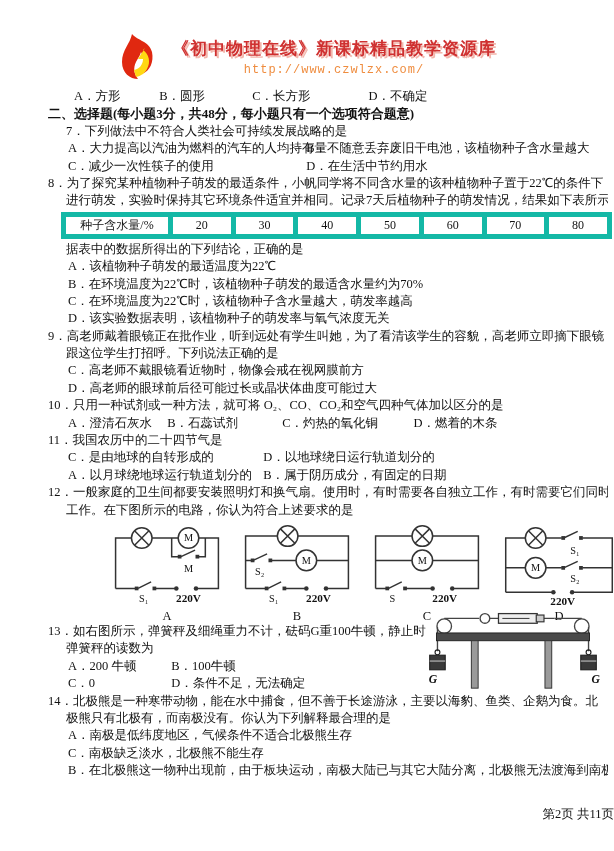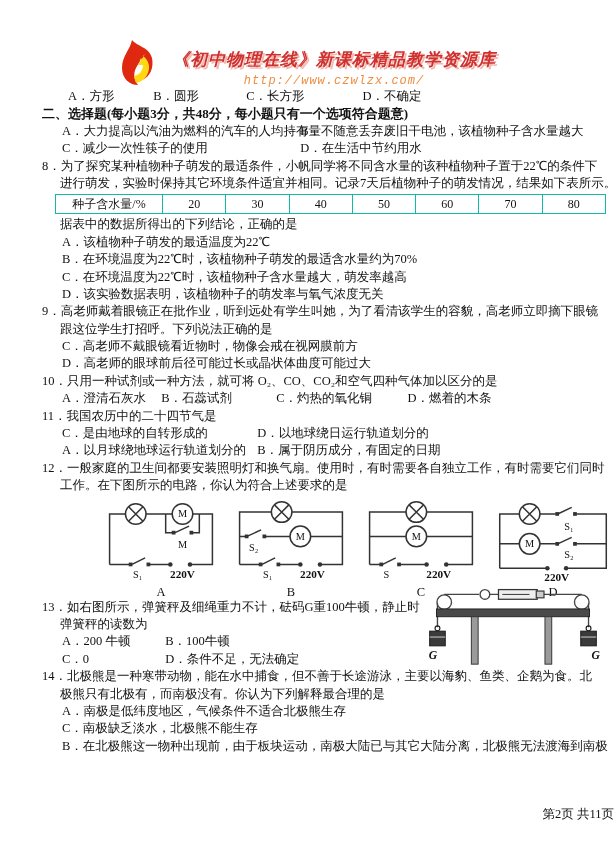--- a/index.html
+++ b/index.html
@@ -3,45 +3,45 @@
 <meta charset="utf-8">
 <style>
   * { margin:0; padding:0; box-sizing:border-box; }
   html,body { background:#e8e8e8; }
   .page {
     width:614px; height:851px; margin:0 auto; background:#ffffff;
     font-family:"Liberation Serif", serif; color:#111; position:relative;
     overflow:hidden;
   }
   
-  .hdr { padding-top:26px; display:flex; justify-content:center; align-items:flex-end; gap:12px; height:88px;font-style:italic; }
+  .hdr { padding-top:26px; display:flex; justify-content:center; align-items:center; gap:12px; height:88px; }
   .hdr-logo { width:42px; height:50px; flex:0 0 auto; }
   .hdr-text { text-align:center; }
   .hdr-title {
     font-size:17px; font-weight:bold; color:#cf3030;
     text-shadow:2px 2px 0 #f2b7ad; letter-spacing:1px;
   }
   .hdr-url {
     font-family:"Liberation Mono", monospace; font-size:12px; color:#ef8c3e;
     margin-top:3px; letter-spacing:1px;
   }
   
-  .content { padding:0 6px 0 22px;margin-left:20px; }
+  .content { padding:0 6px 0 48px; }
   .line { white-space:nowrap; line-height:17.4px; height:17.4px; font-size:12.5px; overflow:hidden; }
   .bold { font-weight:bold; font-size:13px; }
   .ind  { padding-left:20px; }   
   .ind2 { padding-left:18px; }   
   .sp   { display:inline-block; }
   .w82  { width:82px; }  .w90 { width:90px; } .w113 { width:113px; }
   .w235 { width:235px; } .w270 { width:270px; } .w192 { width:192px; }
   .w100 { width:100px; } .w96 { width:96px; } .w112 { width:112px; } .w128 { width:128px; }
   .ml26 { margin-left:26px; }
   
   table.germ { border-collapse:collapse; margin:2px 0 2px 13px; table-layout:fixed; width:551px; }
-  table.germ td { border:1px solid #14b8a6; height:19px; text-align:center; font-size:12px; padding:0; }
+  table.germ td { border:5px solid #14b8a6; height:19px; text-align:center; font-size:12px; padding:0; }
   
   .circuits { display:flex; gap:8px; margin:4px 0 0 58px; }
   .circ { text-align:center; }
   .circ svg { display:block; }
   .circ-label { font-size:12.5px; line-height:14px; }
   svg text { font-family:"Liberation Serif", serif; }
   
   .q13wrap { position:relative; }
   .q13fig { position:absolute; right:2px; top:-22px; }
   
@@ -68,20 +68,21 @@
     <div class="line">
       <span class="sp w82 ml26">A．方形</span>
       <span class="sp w90">B．圆形</span>
       <span class="sp w113">C．长方形</span>
       <span class="sp">D．不确定</span>
     </div>
 
     <div class="line bold">二、选择题(每小题3分，共48分，每小题只有一个选项符合题意)</div>
 
     <div>
+      <div class="line ind2">7．下列做法中不符合人类社会可持续发展战略的是</div>
       <div class="line ind">
         <span class="sp w235">A．大力提高以汽油为燃料的汽车的人均持有量</span>
         <span class="sp">B．不随意丢弃废旧干电池，该植物种子含水量越大</span>
       </div>
       <div class="line ind">
         <span class="sp w235">C．减少一次性筷子的使用</span>
         <span class="sp">D．在生活中节约用水</span>
       </div>
     </div>
 

